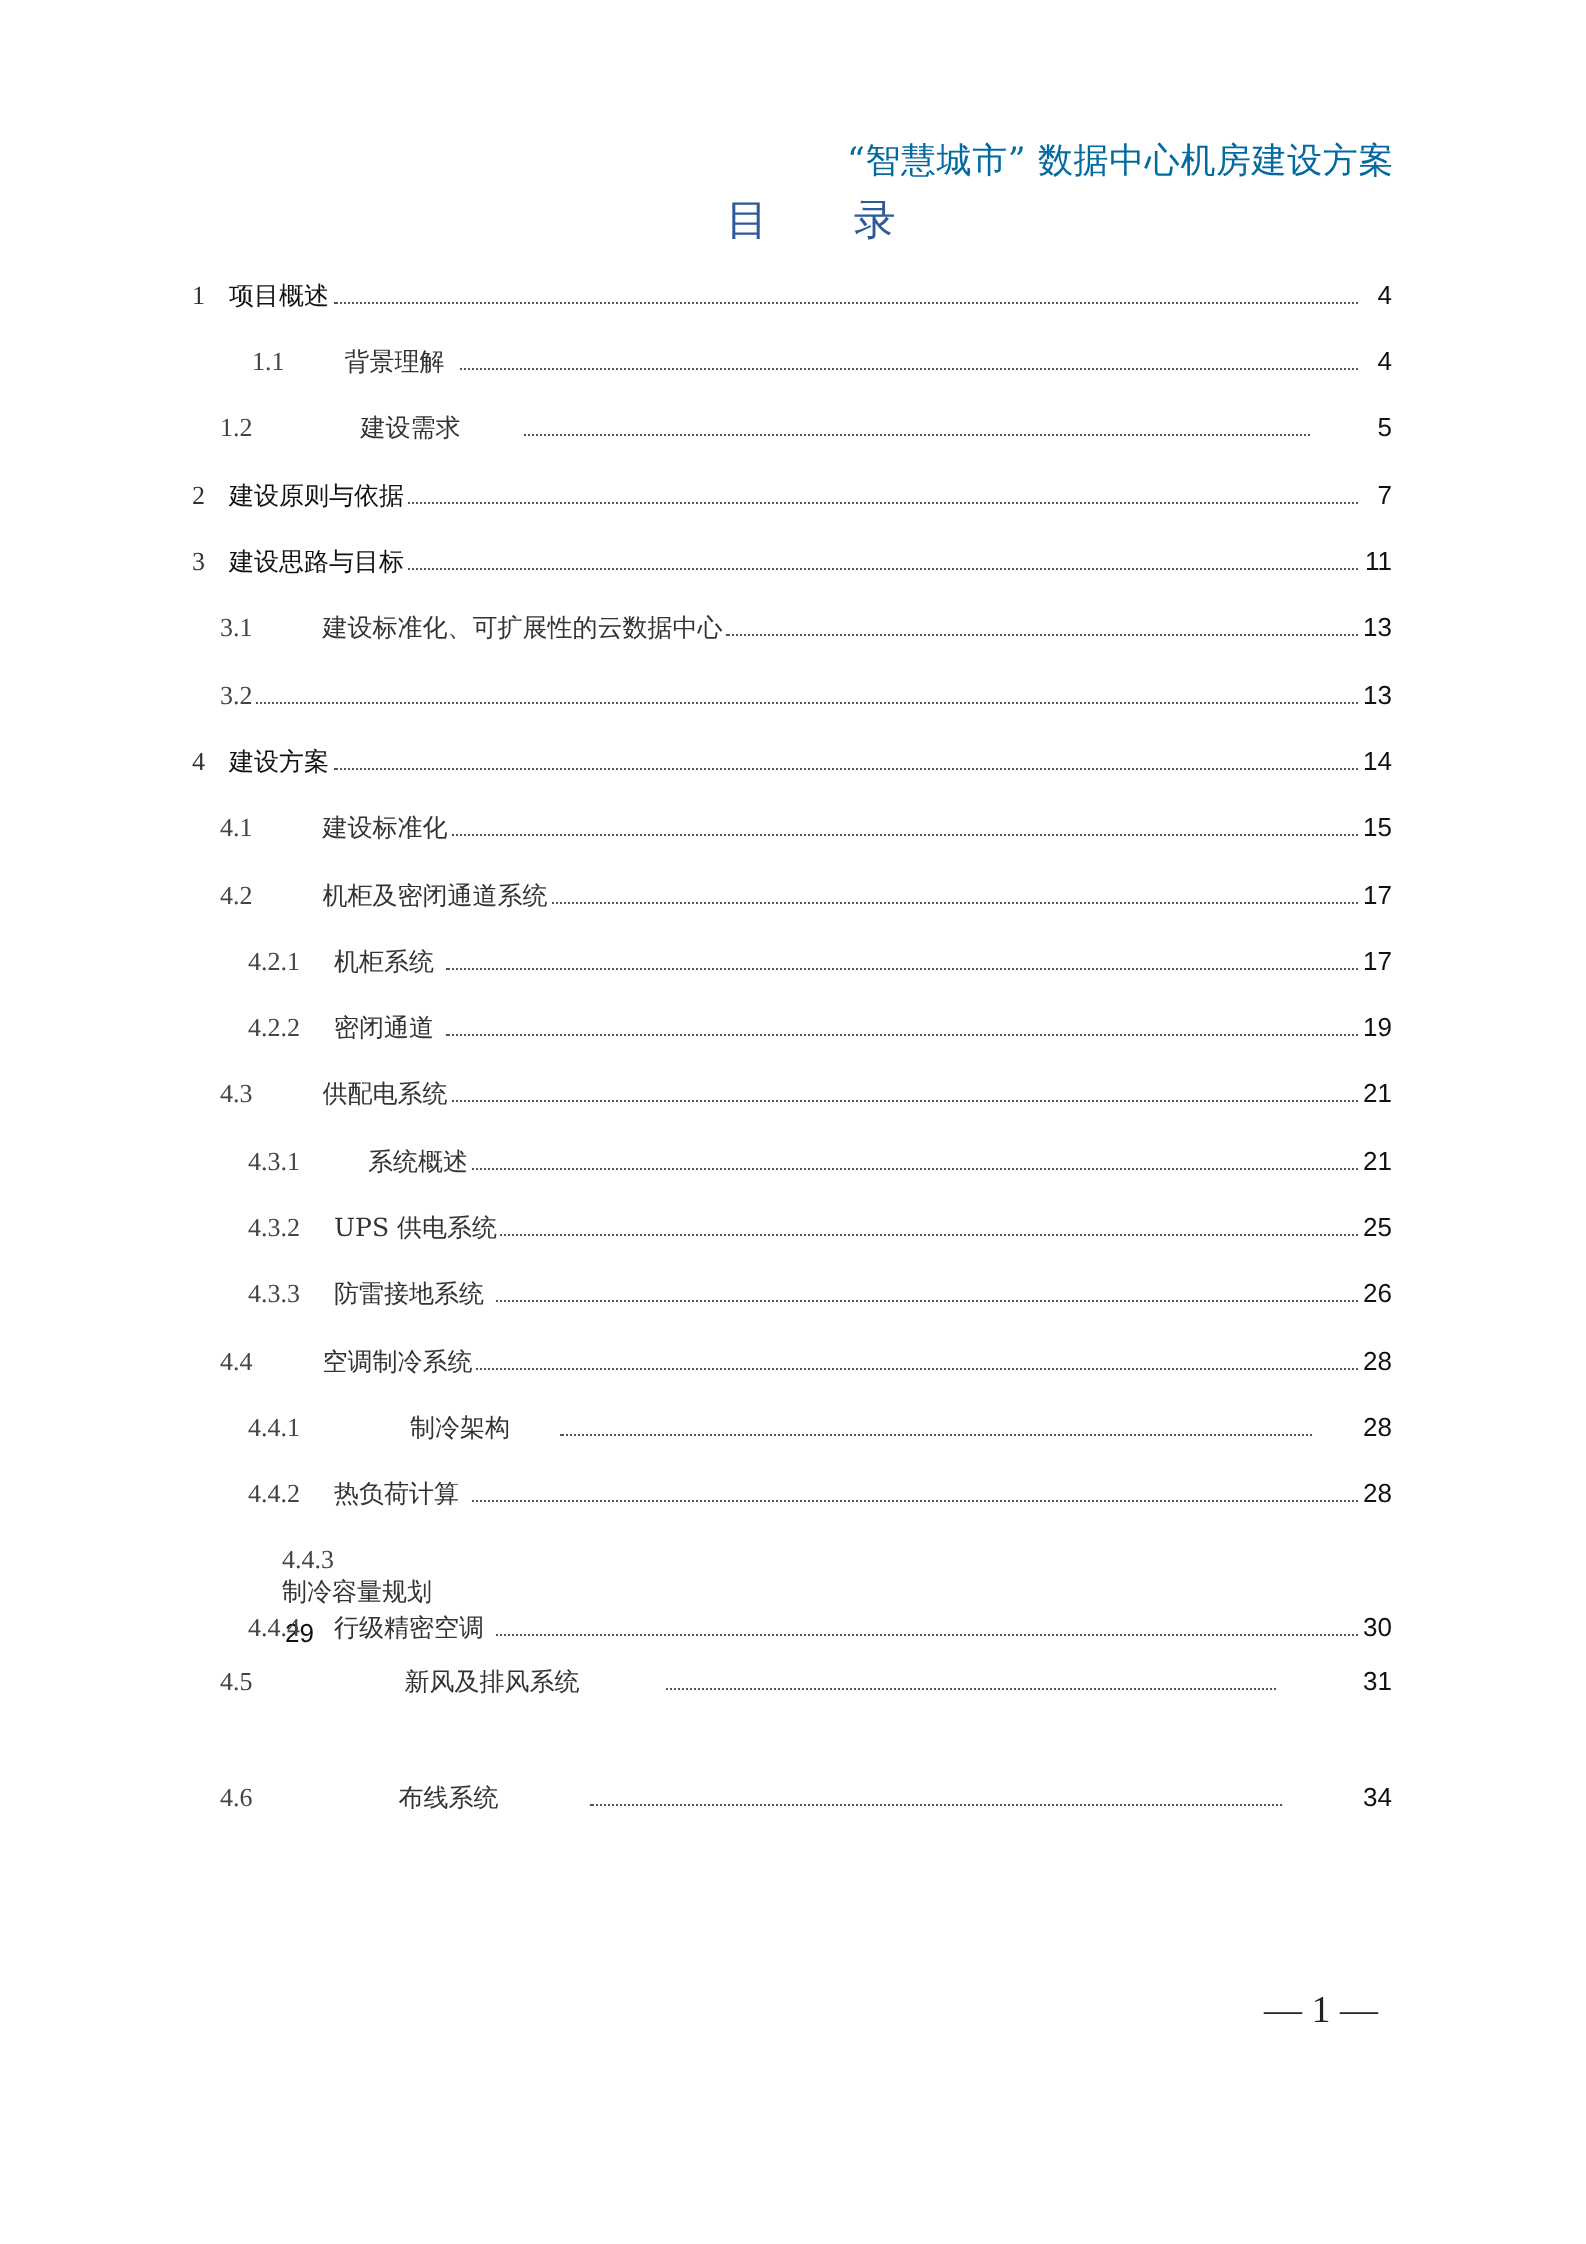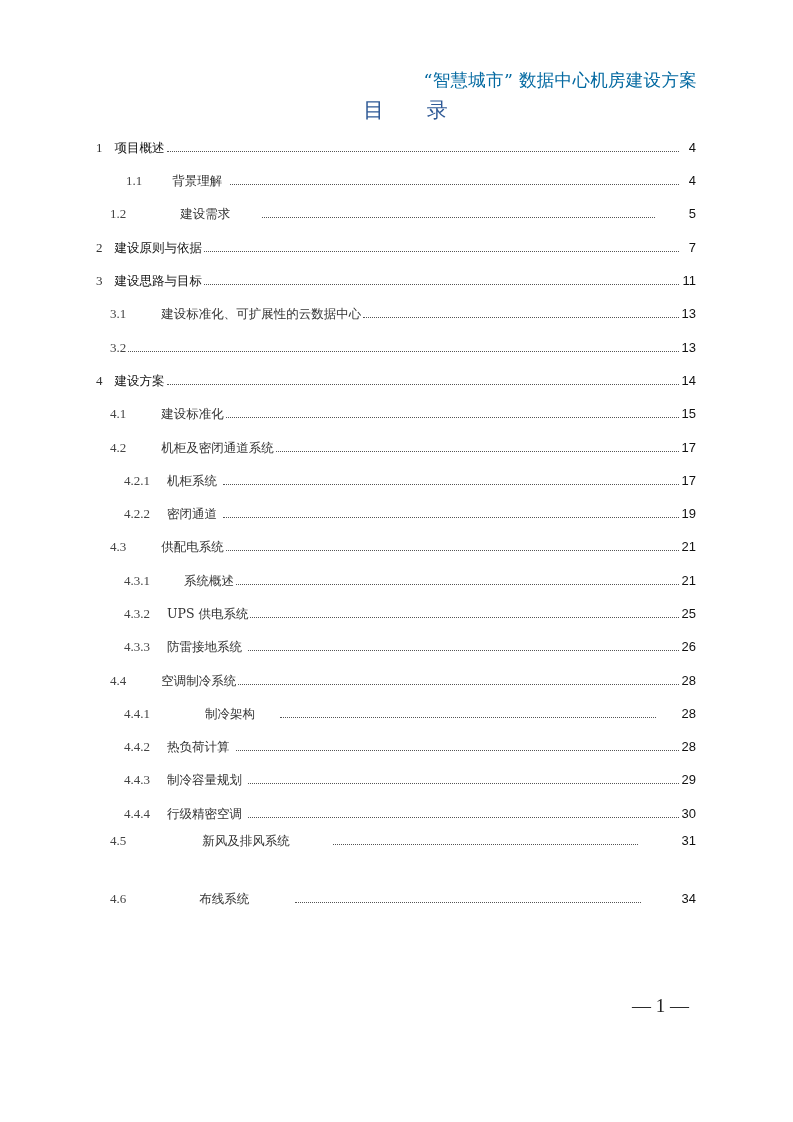--- a/index.html
+++ b/index.html
@@ -131,21 +131,21 @@
       <span class="label" style="margin-left:32px">制冷架构</span>
       <span class="dots"></span>
       <span class="page">28</span>
     </div>
   <div class="row lvl3" style="left:124px;top:739px;">
       <span class="num">4.4.2</span>
       <span class="label" style="margin-left:17px">热负荷计算</span>
       <span class="dots" style="margin-left:6px"></span>
       <span class="page">28</span>
     </div>
-  <div class="row lvl3" style="left:124px;top:772px;">
+  <div class="row lvl3" style="left:124px;top:772px;flex-direction:column;">
       <span class="num">4.4.3</span>
       <span class="label" style="margin-left:17px">制冷容量规划</span>
       <span class="dots" style="margin-left:6px"></span>
       <span class="page">29</span>
     </div>
   <div class="row lvl3" style="left:124px;top:806px;">
       <span class="num">4.4.4</span>
       <span class="label" style="margin-left:17px">行级精密空调</span>
       <span class="dots" style="margin-left:6px"></span>
       <span class="page">30</span>

